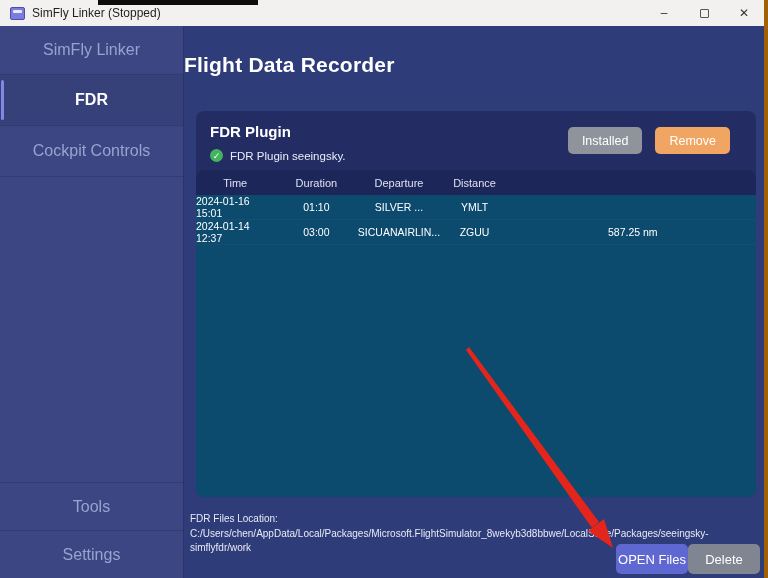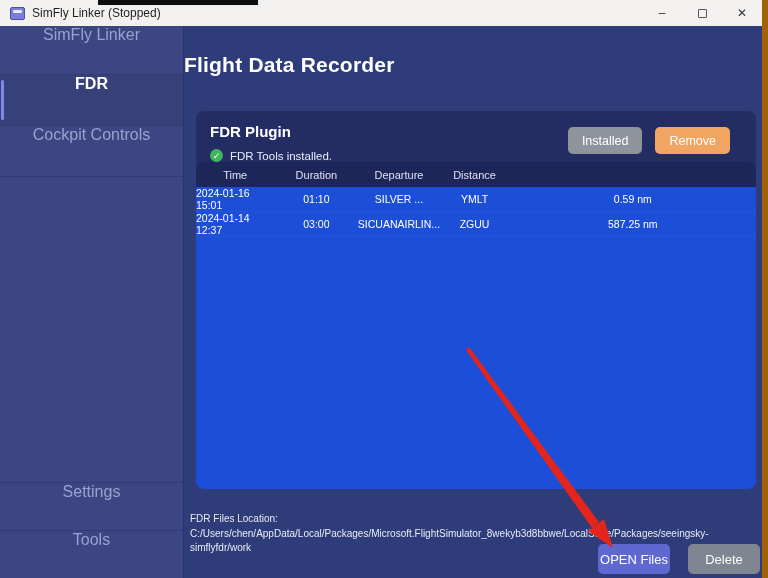--- a/index.html
+++ b/index.html
@@ -1,35 +1,35 @@
 <!DOCTYPE html>
 <html><head>
 <meta charset="utf-8">
 <style>
   * { margin:0; padding:0; box-sizing:border-box; }
   html,body { width:768px; height:578px; overflow:hidden; }
   body { font-family:"Liberation Sans", sans-serif; }
 
-  .window { position:relative; width:768px; height:578px; background:#2e3c79; overflow:hidden; border-right:6px solid #a16207; }
+  .window { position:relative; width:768px; height:578px; background:#2e3c79; overflow:hidden; border-right:4px solid #a16207; }
 
   
   .top-fragment { position:absolute; left:98px; top:0; width:160px; height:5px; background:#0d0d0d; z-index:5; }
 
   
   .titlebar { position:absolute; left:0; top:0; width:100%; height:26px; background:#f2f1ef; display:flex; align-items:center; z-index:4; }
   .app-icon { width:15px; height:13px; background:#7a7ddb; border:1px solid #4b4fae; border-radius:2px; margin:0 7px 0 10px; position:relative; }
   .app-icon::after { content:""; position:absolute; left:2px; top:2px; width:9px; height:3px; background:#e8e9ff; border-radius:1px; }
   .titlebar-title { font-size:12px; color:#1f1f1f; }
   .win-controls { margin-left:auto; display:flex; height:100%; }
   .win-btn { width:40px; height:100%; display:flex; align-items:center; justify-content:center; color:#333; font-size:12px; cursor:default; }
   .maximize-box { width:9px; height:9px; border:1px solid #555; border-radius:1px; }
 
   
   .sidebar { position:absolute; left:0; top:26px; width:184px; height:552px; background:#3c4683; border-right:1px solid #2a346a; display:flex; flex-direction:column; }
-  .side-item { position:relative; width:100%; display:flex; align-items:flex-start; justify-content:center; font-size:16px; color:#9aa2cf; border-bottom:1px solid #323c74; cursor:pointer; }
+  .side-item { position:relative; width:100%; display:flex; align-items:center; justify-content:center; font-size:16px; color:#9aa2cf; border-bottom:1px solid #323c74; cursor:pointer; }
   .side-item.h48 { height:49px; }
   .side-item.h50 { height:51px; }
   .side-item.active { color:#ffffff; font-weight:bold; background:rgba(0,0,0,0.07); }
   .accent-bar { position:absolute; left:1px; top:5px; bottom:5px; width:3px; background:#8089e6; border-radius:2px; }
   .side-spacer { flex:1; }
   .side-item.bottom { border-top:1px solid #323c74; border-bottom:none; height:48px; }
 
   
   .main { position:absolute; left:184px; top:26px; width:584px; height:552px; background:#2e3c79; }
   .page-title { color:#ffffff; font-size:21px; font-weight:bold; margin-top:27px; letter-spacing:0.2px; }
@@ -37,29 +37,29 @@
   .plugin-panel { position:absolute; left:12px; top:77px; width:560px; height:70px; background:#232d64; border-radius:8px; padding:10px 14px;margin-top:8px; }
   .plugin-title { color:#ffffff; font-size:15px; font-weight:bold; margin-top:2px; }
   .plugin-status { display:flex; align-items:center; margin-top:9px; }
   .check-icon { width:13px; height:13px; border-radius:50%; background:#41b45d; color:#fff; font-size:9px; display:flex; align-items:center; justify-content:center; margin-right:7px; }
   .status-text { color:#e9ecf8; font-size:11.5px; }
   .plugin-buttons { position:absolute; right:26px; top:16px; display:flex; gap:13px; }
   .btn { border:none; border-radius:5px; color:#ffffff; font-size:12.5px; padding:6px 14px; height:27px; cursor:pointer; font-family:"Liberation Sans", sans-serif; }
   .btn-installed { background:#8e939c; }
   .btn-remove { background:#f0a562; }
 
-  .table-panel { position:absolute; left:12px; top:136px; width:560px; height:327px; background:#1d4ed8; border-radius:8px; overflow:hidden; }
+  .table-panel { position:absolute; left:12px; top:144px; width:560px; height:327px; background:#0c4a6e; border-radius:8px; overflow:hidden; }
   .thead { display:grid; grid-template-columns:14% 15% 14.5% 12.5% 44%; background:#1d2659; height:25px; }
   .thead > div { display:flex; align-items:center; justify-content:center; color:#dde1f2; font-size:11px; }
   .trow { display:grid; grid-template-columns:14% 15% 14.5% 12.5% 44%; height:25px; border-bottom:1px solid rgba(255,255,255,0.03); cursor:pointer; }
   .trow > div { display:flex; align-items:center; justify-content:center; color:#ffffff; font-size:10.5px; }
 
   .files-location { position:absolute; left:6px; top:486px; width:572px; color:#e8eaf5; font-size:10px; line-height:1.45; }
 
-  .bottom-buttons { position:absolute; left:0; top:518px; width:576px; display:flex; justify-content:flex-end; gap:18px; }
+  .bottom-buttons { position:absolute; left:0; top:518px; width:576px; display:flex; justify-content:flex-end; gap:0; }
   .btn-open { background:#5e68d0; width:72px; height:30px; font-size:13px; padding:0; }
   .btn-delete { background:#7f8591; width:72px; height:30px; font-size:13px; padding:0; }
 
   .arrow-overlay { position:absolute; left:0; top:0; width:768px; height:578px; pointer-events:none; z-index:9; }
 </style>
 </head>
 <body>
 
 <div class="window">
 
@@ -87,55 +87,54 @@
     </div>
     <div class="side-item h50 active">
       <span class="accent-bar"></span>
       <span>FDR</span>
     </div>
     <div class="side-item h50">
       <span>Cockpit Controls</span>
     </div>
     <div class="side-spacer"></div>
     <div class="side-item bottom">
-      <span>Settings</span>
+      <span>Tools</span>
     </div>
     <div class="side-item bottom">
-      <span>Tools</span>
+      <span>Settings</span>
     </div>
   </div>
 
   <div class="main">
     <div class="page-title">Flight Data Recorder</div>
 
     <div class="plugin-panel">
       <div class="plugin-title">FDR Plugin</div>
       <div class="plugin-status">
         <span class="check-icon">✓</span>
-        <span class="status-text">FDR Tools installed.</span>
+        <span class="status-text">FDR Plugin seeingsky.</span>
       </div>
       <div class="plugin-buttons">
         <button class="btn btn-installed">Installed</button>
         <button class="btn btn-remove">Remove</button>
       </div>
     </div>
 
     <div class="table-panel">
       <div class="thead">
         <div>Time</div>
         <div>Duration</div>
         <div>Departure</div>
         <div>Distance</div>
       </div>
       <div class="trow">
         <div>2024-01-16 15:01</div>
         <div>01:10</div>
         <div>SILVER ...</div>
         <div>YMLT</div>
-        <div>0.59 nm</div>
       </div>
       <div class="trow">
         <div>2024-01-14 12:37</div>
         <div>03:00</div>
         <div>SICUANAIRLIN...</div>
         <div>ZGUU</div>
         <div>587.25 nm</div>
       </div>
     </div>
 

